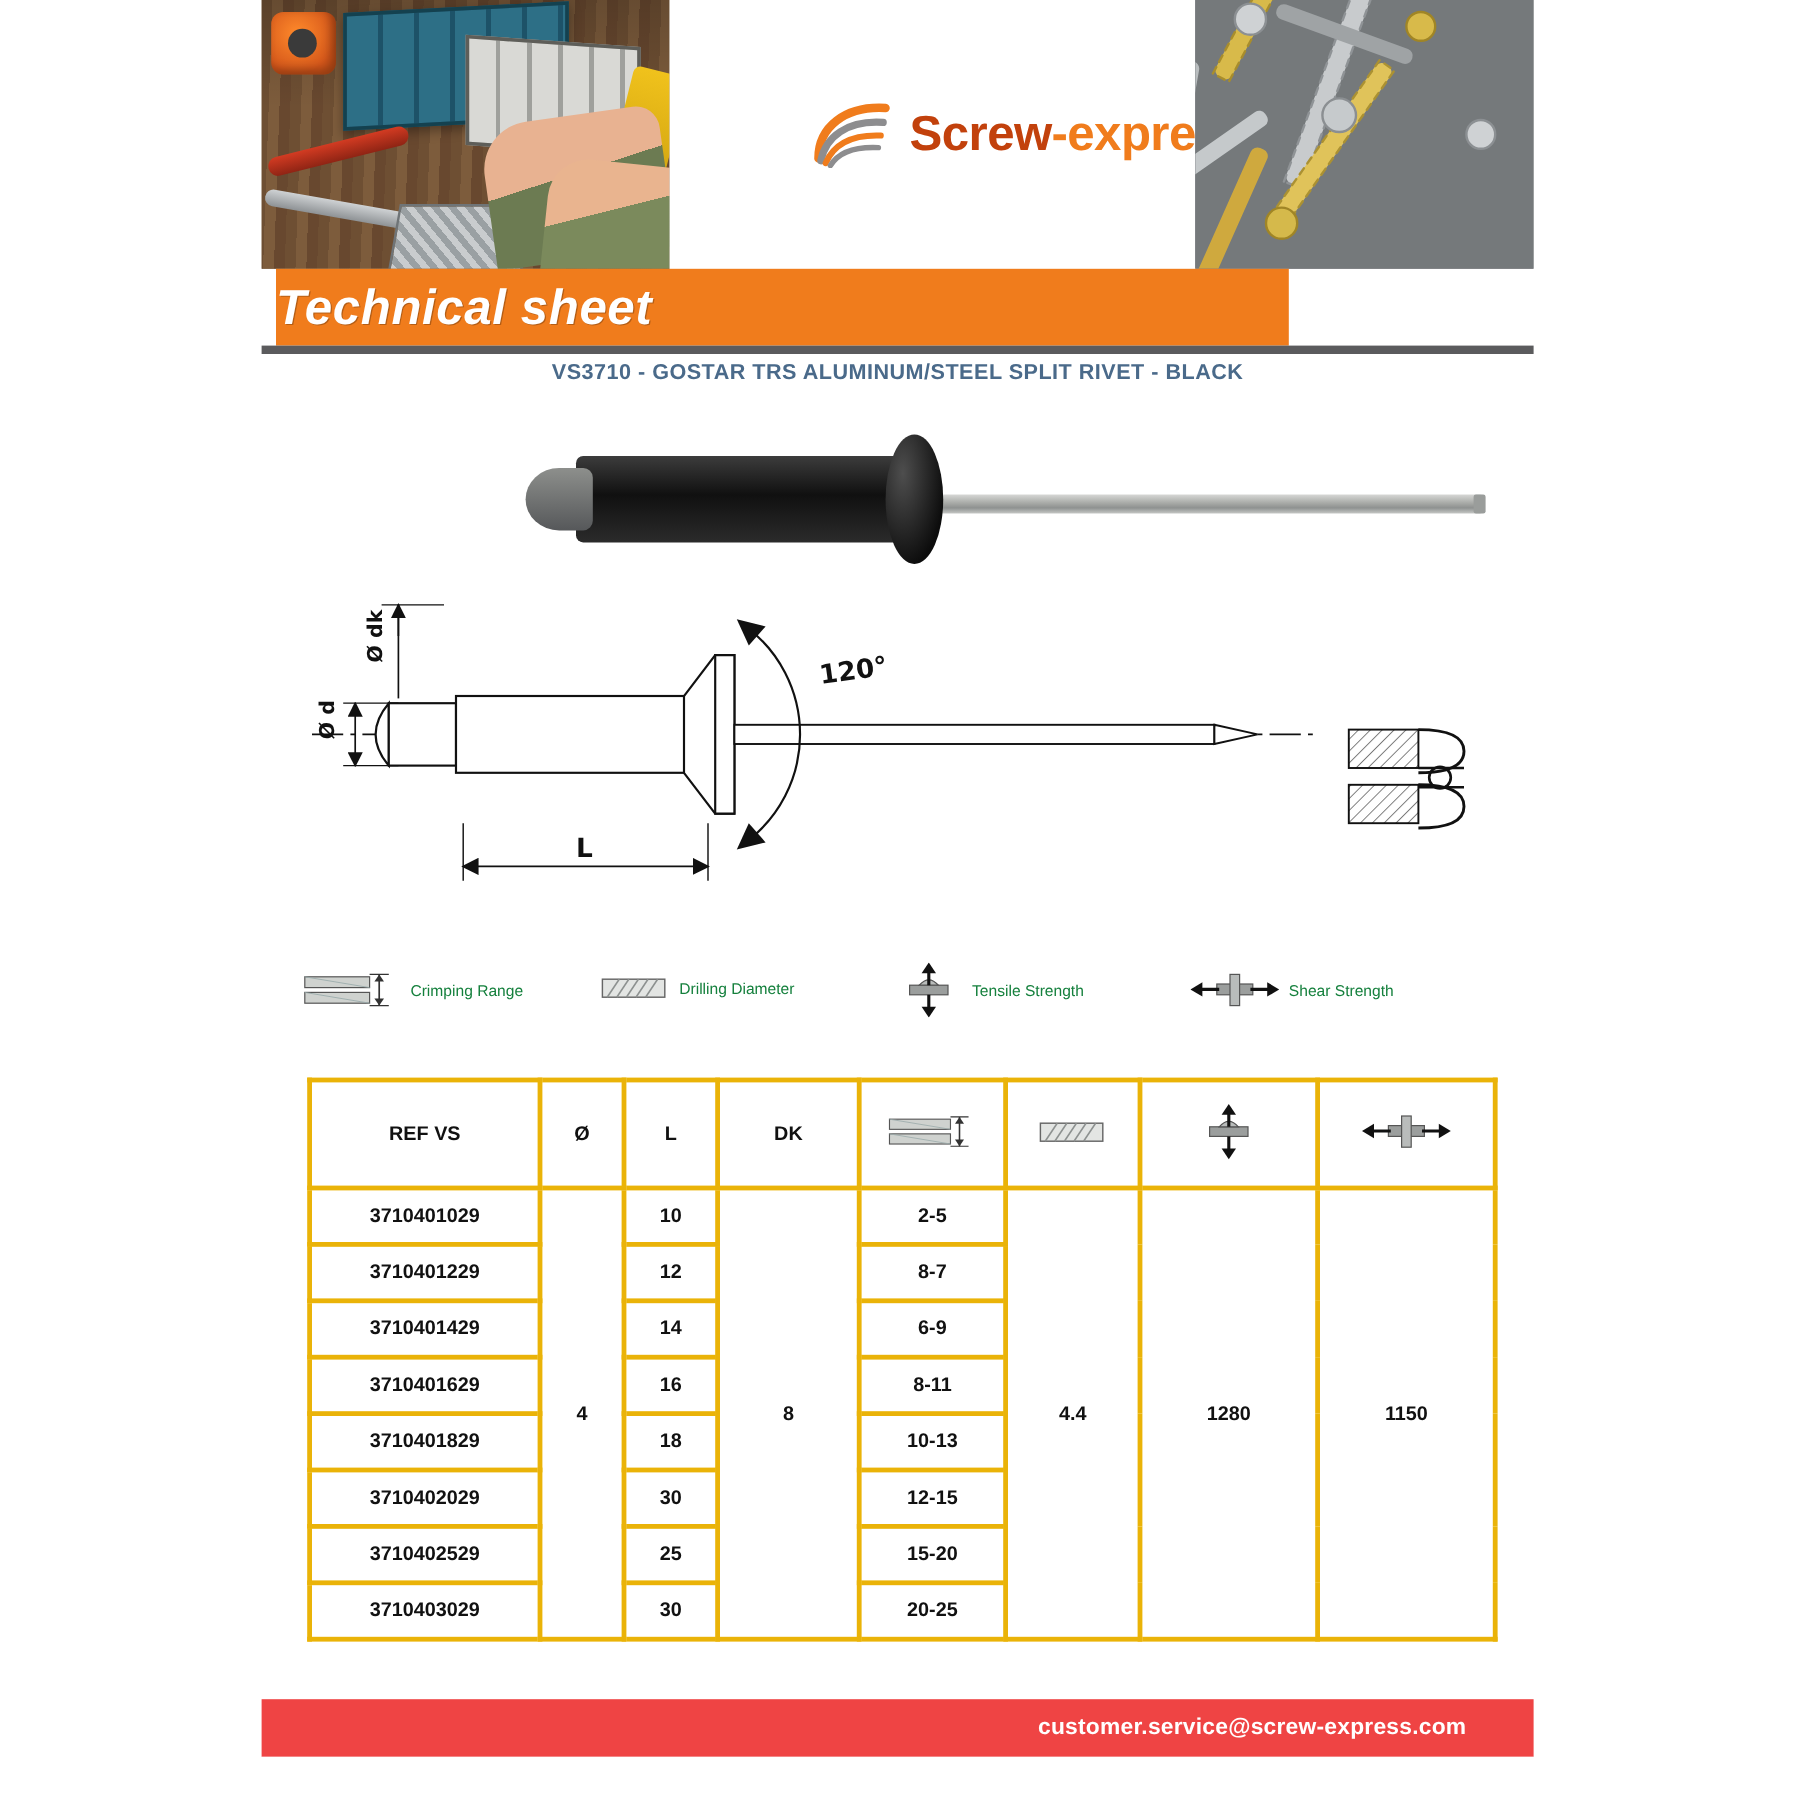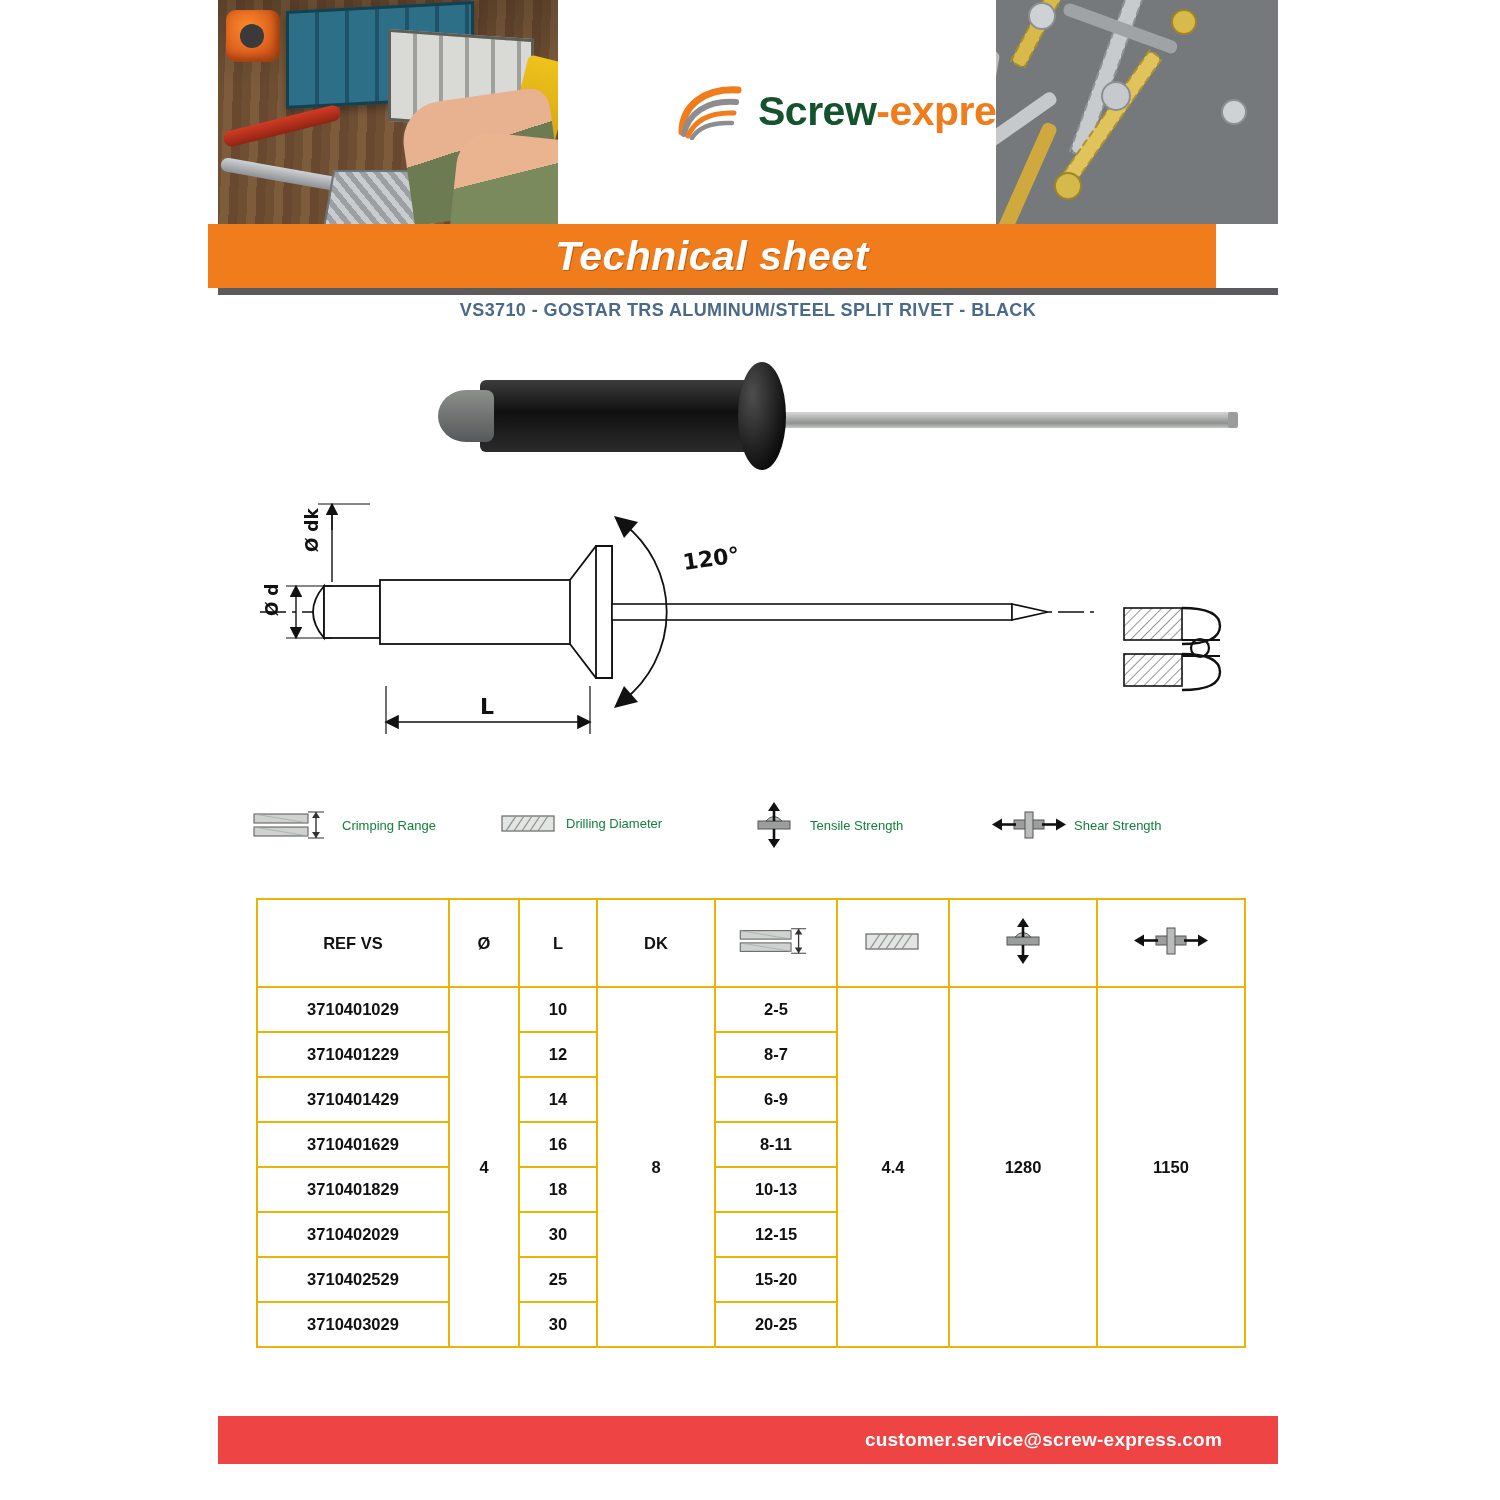--- a/index.html
+++ b/index.html
@@ -97,33 +97,33 @@
   }
   .logo {
     position:absolute; left:120px; top:82px;
     display:flex; align-items:center;
   }
   .logo-swirl { width:72px; height:58px; margin-right:8px; }
   .logo-text {
     font-size:41px; font-weight:bold; letter-spacing:-0.5px;
     white-space:nowrap;
   }
-  .logo-text .grey { color:#14532d; }
+  .logo-text .grey { color:#c2410c; }
   .logo-text .orange { color:#f07c1c; }
 
   .hdr-photo-right {
     width:282px; height:224px; position:relative; overflow:hidden;
     background:#6f7275;
   }
 
   
   .title-band {
-    position:absolute; left:208px; top:224px; width:1008px; height:64px;
+    position:absolute; left:230px; top:224px; width:844px; height:64px;
     background:#f07c1c;
-    display:flex; align-items:center; justify-content:center;
+    display:flex; align-items:center; 
   }
   .title-band h1 {
     margin:0; color:#ffffff; font-size:41px; font-weight:bold;
     font-style:italic; letter-spacing:0.5px;
     text-shadow:1px 1px 0 rgba(0,0,0,.25);
   }
   .title-underbar {
     position:absolute; left:218px; top:288px; width:1060px; height:7px;
     background:#5b5b5d;
   }
@@ -177,21 +177,21 @@
   }
 
   
   table.spec {
     position:absolute; left:256px; top:898px;
     width:988px;
     border-collapse:collapse;
     table-layout:fixed;
   }
   table.spec th, table.spec td {
-    border:2px solid #eab308;
+    border:4px solid #eab308;
     text-align:center; vertical-align:middle;
     font-size:16.5px; font-weight:bold; color:#111;
     padding:0;
   }
   table.spec thead th { height:86px; }
   table.spec tbody td { height:43px; }
   .col-ref { width:192px; }
   .col-d { width:70px; }
   .col-l { width:78px; }
   .col-dk { width:118px; }

